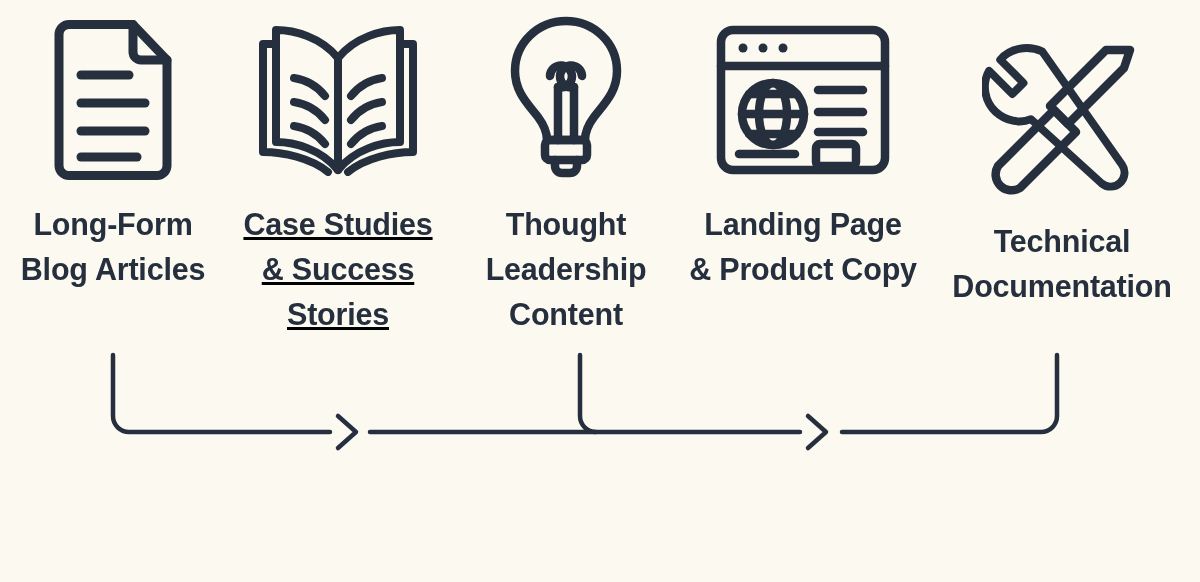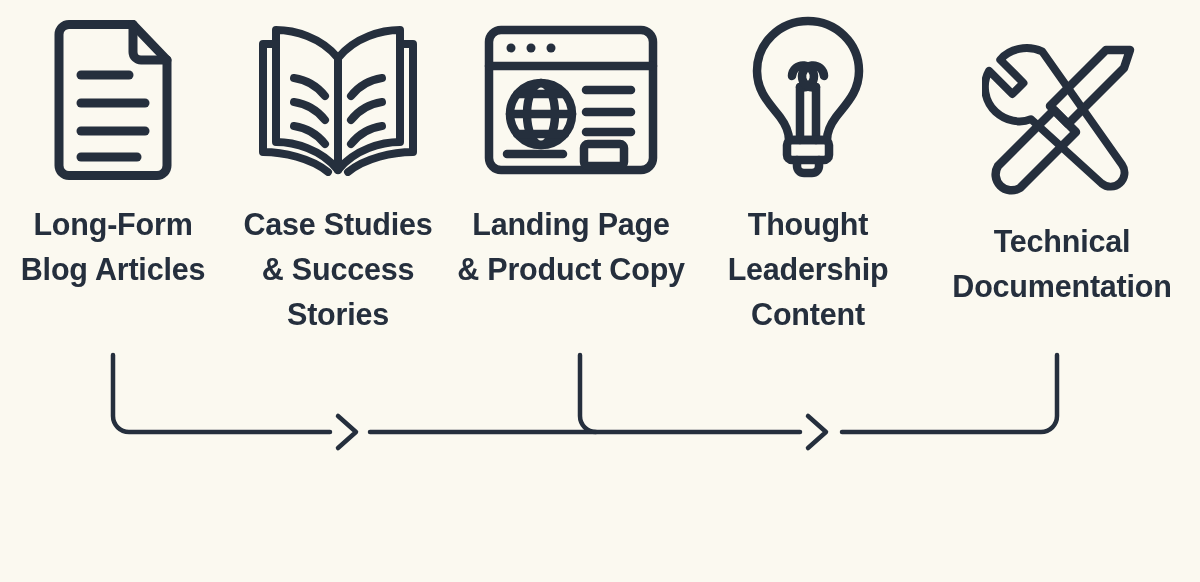--- a/index.html
+++ b/index.html
@@ -29,21 +29,21 @@
     display: flex;
     flex-direction: row;
     align-items: flex-start;
   }
   .column {
     display: flex;
     flex-direction: column;
     align-items: center;
   }
   .col-0 { width: 226px; }
-  .col-1 { width: 224px; }
+  .col-1 { width: 224px; text-decoration: underline; }
   .col-2 { width: 242px; }
   .col-3 { width: 232px; }
   .col-4 { width: 276px; margin-top: 17px; }
 
   .icon-wrap {
     height: 200px;
     display: flex;
     align-items: center;
     justify-content: center;
   }
@@ -105,20 +105,37 @@
           <path d="M133 54 C120 56 109 63 102 72"></path>
           <path d="M133 78 C120 80 109 87 102 96"></path>
           <path d="M133 102 C120 104 109 111 102 120"></path>
         </svg>
       </div>
       <div class="label">Case Studies
 &amp; Success
 Stories</div>
     </div>
 
+    <div class="column col-3">
+      <div class="icon-wrap">
+        <svg width="120" height="168" viewBox="0 0 120 168" fill="none" stroke="#252F3D" stroke-width="8.5" stroke-linecap="round" stroke-linejoin="round">
+          <path d="M60 5 C32 5 9 27 9 55 C9 76 22 88 32 101 C38 109 41 116 41 124 H79 C79 116 82 109 88 101 C98 88 111 76 111 55 C111 27 88 5 60 5 Z"></path>
+          <path d="M52 71 V124"></path>
+          <path d="M68 71 V124"></path>
+          <path d="M52 71 a11 11 0 1 0 -8 -11"></path>
+          <path d="M68 71 a11 11 0 1 1 8 -11"></path>
+          <rect x="39" y="124" width="42" height="20" rx="5"></rect>
+          <path d="M49 144 V150 a7 7 0 0 0 7 7 h8 a7 7 0 0 0 7 -7 V144"></path>
+        </svg>
+      </div>
+      <div class="label">Thought
+Leadership
+Content</div>
+    </div>
+
     <div class="column col-2">
       <div class="icon-wrap">
         <svg width="176" height="152" viewBox="0 0 176 152" fill="none" stroke="#252F3D" stroke-width="8.5" stroke-linecap="round" stroke-linejoin="round">
           <rect x="6" y="6" width="164" height="140" rx="12"></rect>
           <line x1="6" y1="42" x2="170" y2="42"></line>
           <circle cx="28" cy="24" r="4.5" fill="#252F3D" stroke="none"></circle>
           <circle cx="48" cy="24" r="4.5" fill="#252F3D" stroke="none"></circle>
           <circle cx="68" cy="24" r="4.5" fill="#252F3D" stroke="none"></circle>
           <circle cx="58" cy="90" r="31"></circle>
           <ellipse cx="58" cy="90" rx="14" ry="31"></ellipse>
@@ -127,37 +144,20 @@
           <line x1="34" y1="110" x2="82" y2="110"></line>
           <line x1="103" y1="66" x2="148" y2="66"></line>
           <line x1="103" y1="88" x2="148" y2="88"></line>
           <line x1="103" y1="108" x2="148" y2="108"></line>
           <rect x="101" y="120" width="40" height="22" rx="4"></rect>
           <line x1="24" y1="130" x2="80" y2="130"></line>
         </svg>
       </div>
       <div class="label">Landing Page
 &amp; Product Copy</div>
-    </div>
-
-    <div class="column col-3">
-      <div class="icon-wrap">
-        <svg width="120" height="168" viewBox="0 0 120 168" fill="none" stroke="#252F3D" stroke-width="8.5" stroke-linecap="round" stroke-linejoin="round">
-          <path d="M60 5 C32 5 9 27 9 55 C9 76 22 88 32 101 C38 109 41 116 41 124 H79 C79 116 82 109 88 101 C98 88 111 76 111 55 C111 27 88 5 60 5 Z"></path>
-          <path d="M52 71 V124"></path>
-          <path d="M68 71 V124"></path>
-          <path d="M52 71 a11 11 0 1 0 -8 -11"></path>
-          <path d="M68 71 a11 11 0 1 1 8 -11"></path>
-          <rect x="39" y="124" width="42" height="20" rx="5"></rect>
-          <path d="M49 144 V150 a7 7 0 0 0 7 7 h8 a7 7 0 0 0 7 -7 V144"></path>
-        </svg>
-      </div>
-      <div class="label">Thought
-Leadership
-Content</div>
     </div>
 
     <div class="column col-4">
       <div class="icon-wrap">
         <svg width="160" height="158" viewBox="0 0 160 158" fill="none" stroke="#252F3D" stroke-width="8.5" stroke-linecap="round" stroke-linejoin="round">
 
           <path d="M56 10 C40 3 21 7 11 19 L36 44 L24 56 L-1 31 C-9 45 -6 64 6 75 C17 85 32 88 44 83 L120 152 a15 15 0 0 0 22 -20 Z" transform="translate(8,4) scale(0.93)"></path>
 
           <path d="M150 10 L126 10 L96 40 L70 66 L88 84 L114 58 L144 28 Z" transform="translate(-2,2)"></path>
           <path d="M74 70 L18 126 a16 16 0 0 0 22 22 L96 92 Z" transform="translate(-2,2)"></path>

